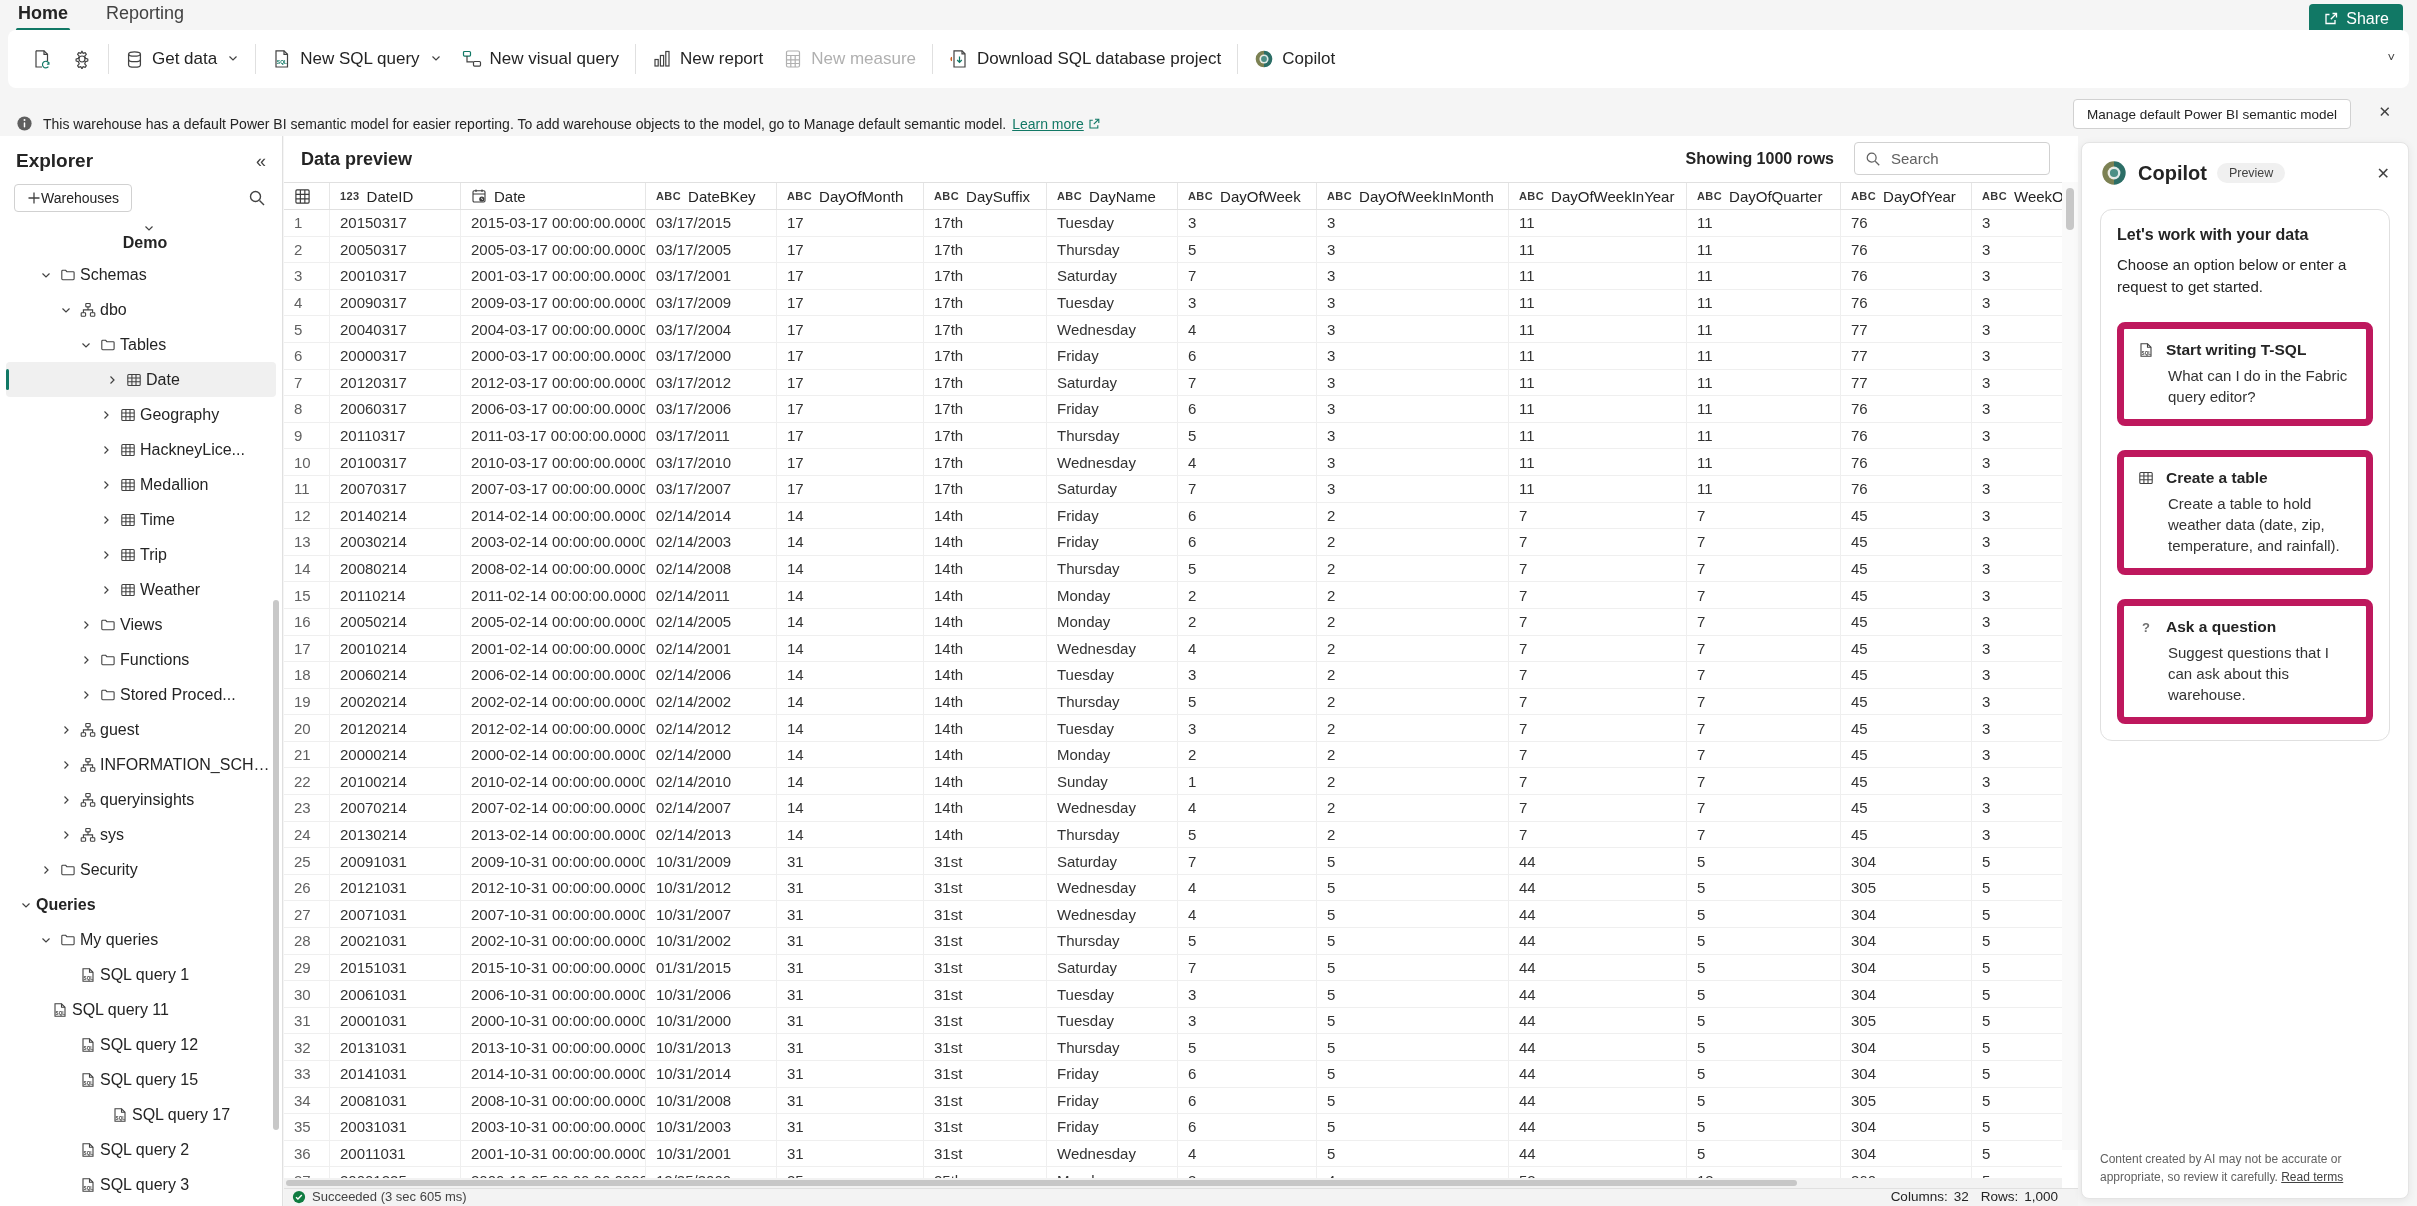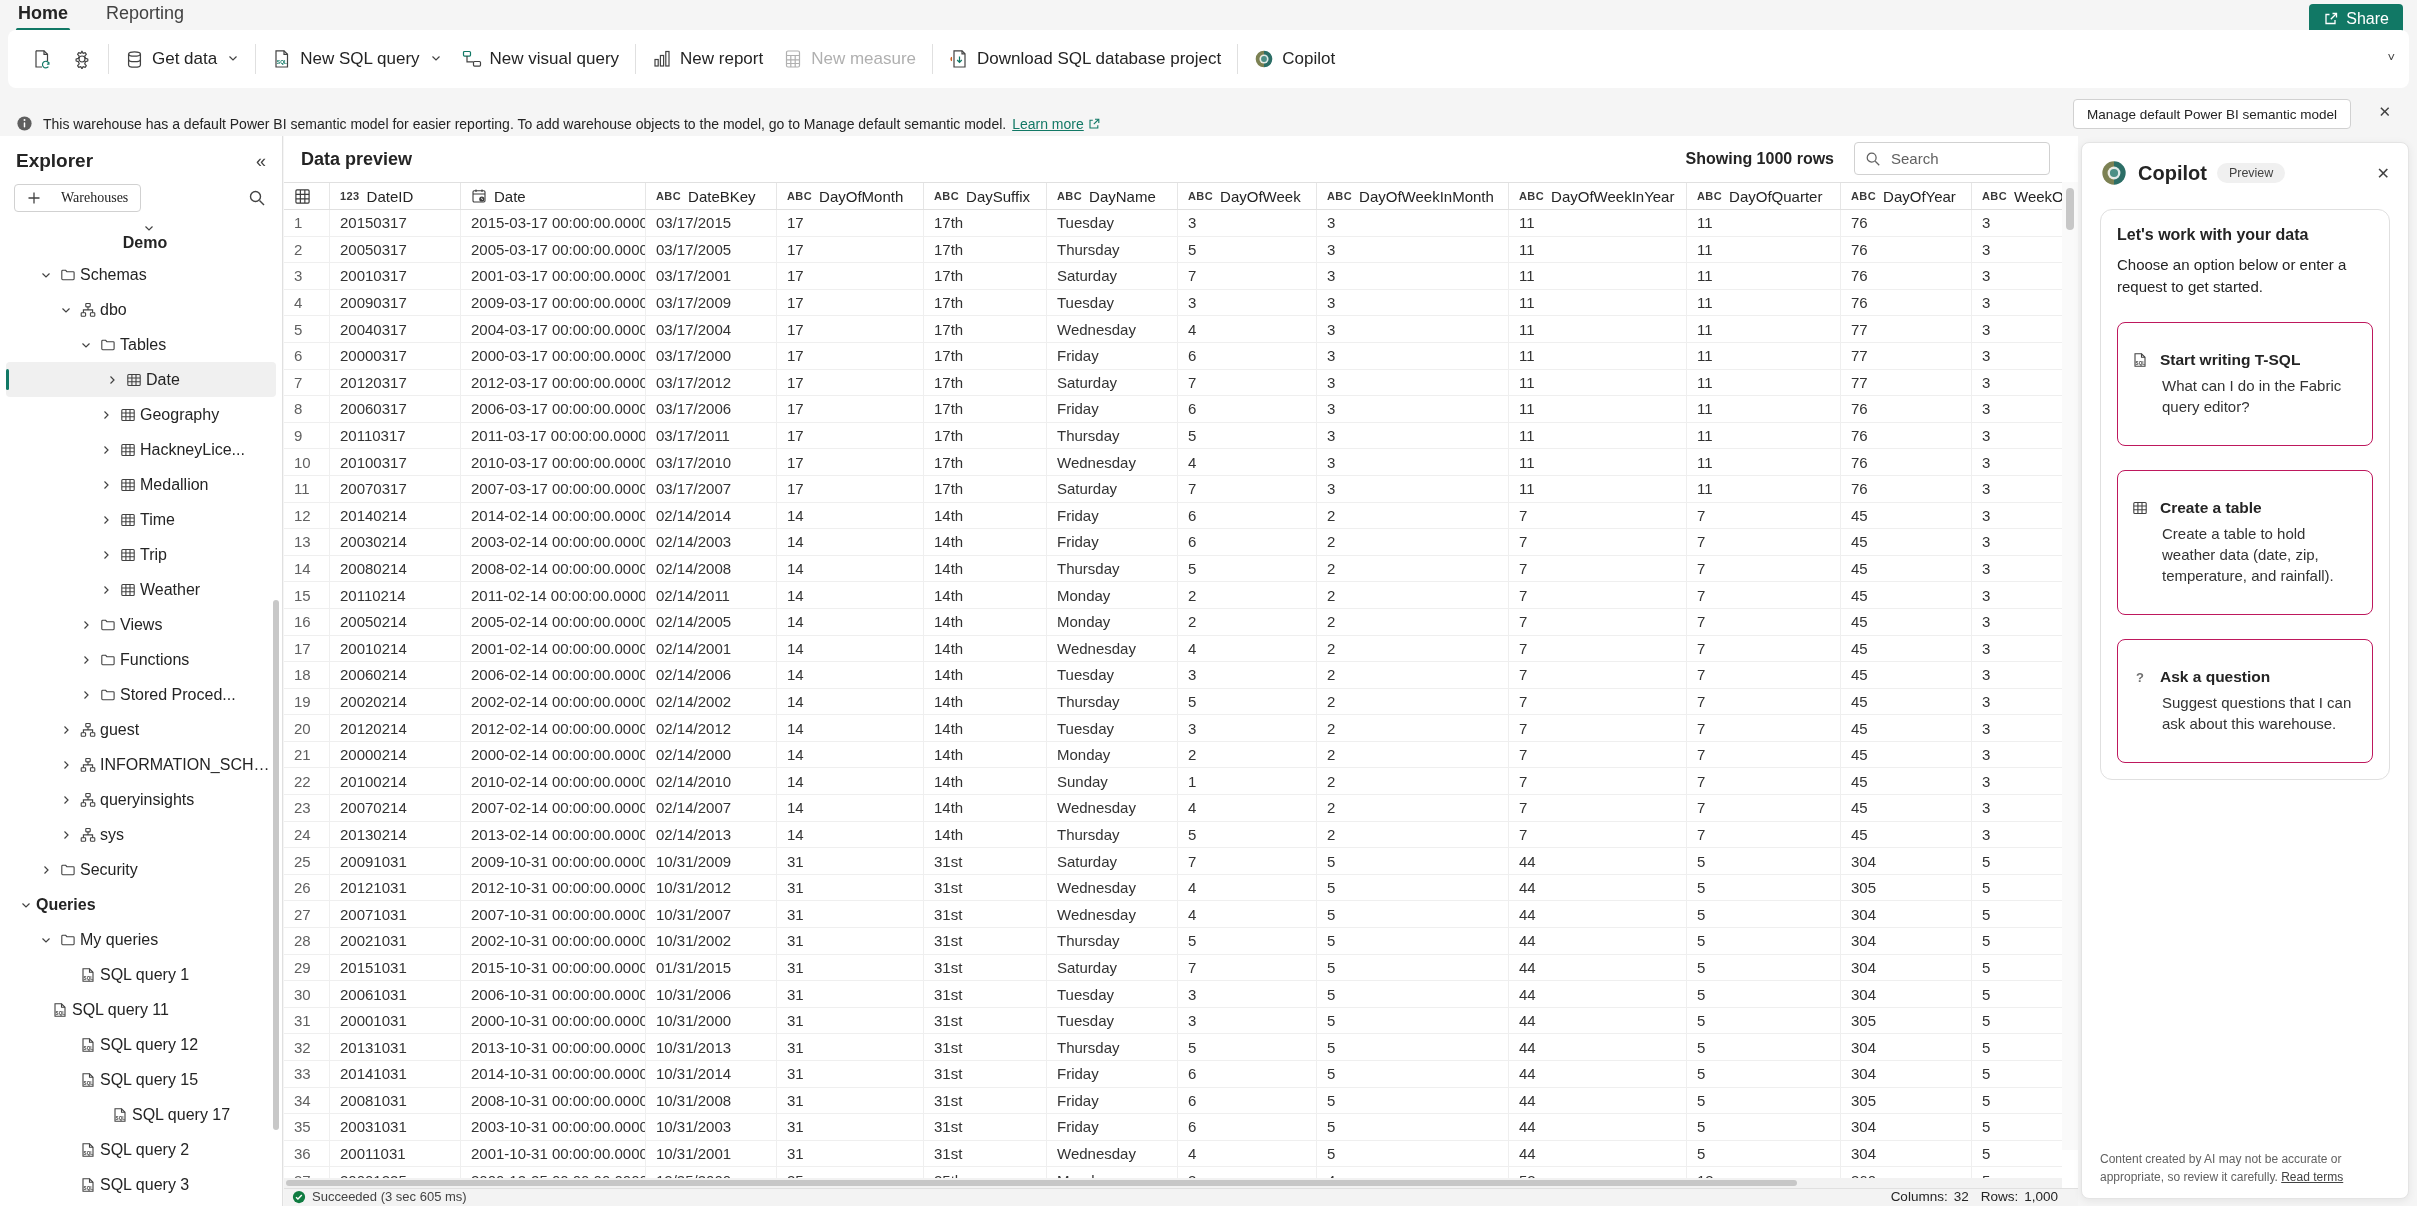--- a/index.html
+++ b/index.html
@@ -30,21 +30,21 @@
 
   
   .content{position:absolute;left:0;top:136px;width:100%;height:1070px;}
 
   
   .explorer{position:absolute;left:0;top:0;width:283px;height:1070px;background:#fff;border-right:1px solid #e0e0e0;box-sizing:border-box;overflow:hidden;}
   .exp-head{display:flex;align-items:center;justify-content:space-between;padding:14px 16px 6px 16px;}
   .exp-title{font-size:19px;font-weight:bold;}
   .exp-collapse{font-size:18px;color:#424242;cursor:pointer;}
   .exp-actions{display:flex;align-items:center;justify-content:space-between;padding:6px 16px 10px 14px;}
-  .wh-btn{display:flex;align-items:center;gap:20px;border:1px solid #d1d1d1;border-radius:4px;padding:5px 12px;font-size:14px;cursor:pointer;background:#fff;color:#242424;font-family:Liberation Serif, serif;}
+  .wh-btn{display:flex;align-items:center;gap:0;border:1px solid #d1d1d1;border-radius:4px;padding:5px 12px;font-size:14px;cursor:pointer;background:#fff;color:#242424;}
   .tree{position:relative;}
   .tree-row{height:35px;display:flex;align-items:center;font-size:16px;position:relative;cursor:pointer;}
   .tree-row .chev{width:20px;display:flex;justify-content:center;color:#424242;flex-shrink:0;}
   .tree-row .ticon{width:24px;display:flex;justify-content:center;color:#424242;flex-shrink:0;}
   .tree-row .tlabel{white-space:nowrap;overflow:hidden;text-overflow:ellipsis;padding-right:8px;}
   .tree-row.bold .tlabel{font-weight:bold;}
   .tree-row.selected{background:#f0f0f0;border-radius:4px;margin:0 6px;}
   .tree-row.selected::before{content:"";position:absolute;left:0;top:7px;bottom:7px;width:3px;border-radius:2px;background:var(--accent);}
   .exp-scroll{position:absolute;right:3px;top:464px;width:6px;height:530px;background:#c8c8c8;border-radius:3px;}
 
@@ -76,21 +76,21 @@
 
   
   .copilot{position:absolute;left:2081px;top:6px;width:328px;height:1057px;background:#fff;border:1px solid #e4e4e4;border-radius:8px;box-shadow:0 2px 8px rgba(0,0,0,.07);box-sizing:border-box;display:flex;flex-direction:column;padding:16px 18px 12px 18px;}
   .cp-head{display:flex;align-items:center;gap:10px;}
   .cp-title{font-size:20px;font-weight:bold;}
   .cp-badge{background:#f0f0f0;border-radius:12px;font-size:12.5px;color:#424242;padding:3px 12px;}
   .cp-close{margin-left:auto;font-size:16px;color:#424242;cursor:pointer;}
   .cp-card{border:1px solid #e0e0e0;border-radius:12px;padding:16px;margin-top:22px;}
   .cp-greet-t{font-size:16px;font-weight:bold;}
   .cp-greet-b{font-size:15px;margin:10px 0 14px 0;line-height:1.45;}
-  .cp-opt{border:1px solid #be185d;border-radius:8px;padding:28px 14px;margin-top:24px;cursor:pointer;}
+  .cp-opt{border:7px solid #be185d;border-radius:8px;padding:12px 14px;margin-top:24px;cursor:pointer;}
   .cp-opt-h{display:flex;align-items:center;gap:12px;font-size:15.5px;font-weight:bold;}
   .cp-opt-d{font-size:15px;color:#333;margin:6px 0 0 30px;line-height:1.4;}
   .cp-opt .ticon{color:#424242;}
   .cp-spacer{flex:1;}
   .cp-input{position:relative;border:1px solid #d1d1d1;border-radius:8px;height:104px;box-sizing:border-box;}
   .cp-input textarea{border:none;outline:none;resize:none;width:100%;height:70px;font-family:inherit;font-size:15px;padding:12px 14px;box-sizing:border-box;background:transparent;color:#242424;}
   .cp-input textarea::placeholder{color:#616161;}
   .cp-send{position:absolute;right:12px;bottom:8px;cursor:pointer;}
   .cp-terms{font-size:12px;color:#616161;line-height:1.5;margin-top:10px;}
   .cp-terms a{color:#424242;text-decoration:underline;cursor:pointer;}

